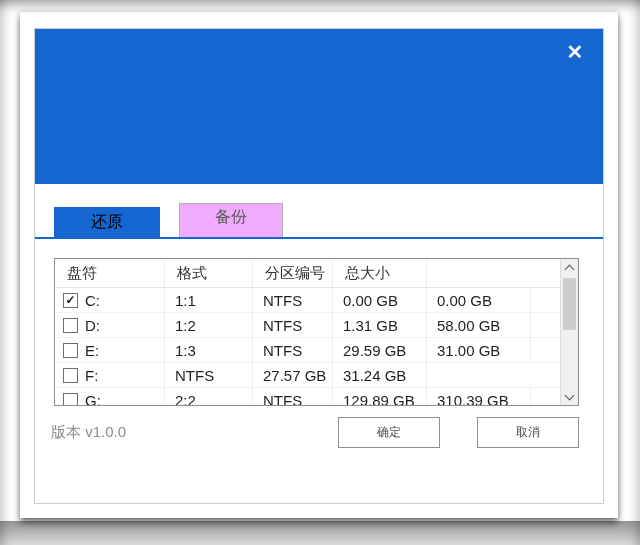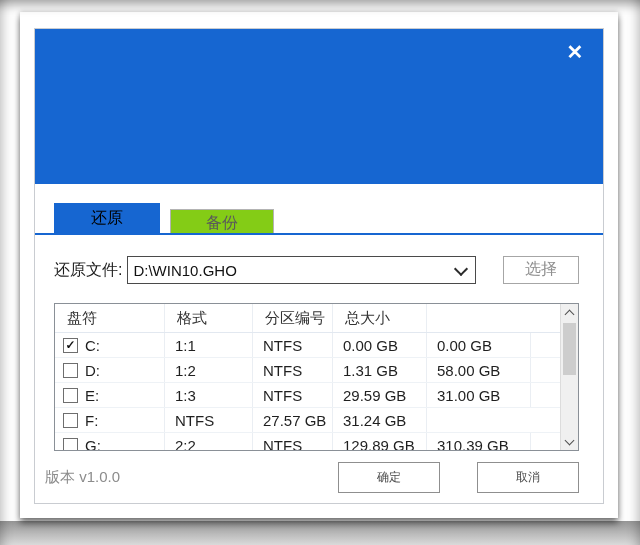--- a/index.html
+++ b/index.html
@@ -51,22 +51,22 @@
     font-family:"DejaVu Serif", serif;font-style:italic;
   }
   
   .content{flex:1;background:#fff;position:relative;}
   .tabs{display:flex;align-items:flex-end;padding:19px 0 0 19px;border-bottom:2px solid #1666d1;}
   .tab{box-sizing:border-box;text-align:center;cursor:pointer;}
   .tab.active{
     width:106px;height:30px;line-height:30px;background:#1666d1;color:#000000;font-size:16px;
   }
   .tab.inactive{
-    width:104px;height:24px;line-height:26px;background:#84cc16;color:#5a5a5a;font-size:16px;
-    border:1px solid #b3b3b3;border-bottom:none;margin-left:10px;
+    width:104px;height:34px;line-height:26px;background:#f0abfc;color:#5a5a5a;font-size:16px;
+    border:1px solid #b3b3b3;border-bottom:none;margin-left:19px;
   }
   .file-row{display:flex;align-items:center;margin:21px 24px 0 19px;height:28px;}
   .file-label{font-size:16px;color:#1c1c1c;flex:0 0 auto;}
   .combo{
     flex:1;display:flex;align-items:center;height:26px;margin-left:5px;
     border:1px solid #4a4a4a;background:#fff;position:relative;cursor:text;
   }
   .combo-value{font-size:15px;color:#111;padding-left:5px;}
   .combo-arrow{
     position:absolute;right:9px;top:7px;width:8px;height:8px;
@@ -110,21 +110,21 @@
   .sbtn.up{top:0;}
   .sbtn.down{bottom:0;}
   .sbtn .chev{
     position:absolute;left:5px;width:6px;height:6px;
     border-right:1.6px solid #505050;border-bottom:1.6px solid #505050;
   }
   .sbtn.up .chev{top:7px;transform:rotate(-135deg);}
   .sbtn.down .chev{top:4px;transform:rotate(45deg);}
   .sthumb{position:absolute;left:2px;right:2px;top:19px;height:52px;background:#cdcdcd;cursor:grab;}
   
-  .foot{display:flex;align-items:center;margin:11px 24px 0 10px;}
+  .foot{display:flex;align-items:center;margin:11px 24px 0 16px;}
   .version{font-size:15px;color:#8c8c8c;flex:1;}
   .btn{
     width:102px;height:31px;border:1px solid #8f8f8f;background:#fff;color:#4a4a4a;
     font-size:12px;line-height:29px;text-align:center;cursor:pointer;box-sizing:border-box;
   }
   .btn + .btn{margin-left:37px;}
 </style>
 </head>
 <body>
 
@@ -138,28 +138,20 @@
         <div class="close-x">✕</div>
       </div>
 
       <div class="content">
 
         <div class="tabs">
           <div class="tab active">还原</div>
           <div class="tab inactive">备份</div>
         </div>
 
-        <div class="file-row">
-          <span class="file-label">还原文件:</span>
-          <div class="combo">
-            <span class="combo-value">D:\WIN10.GHO</span>
-            <span class="combo-arrow"></span>
-          </div>
-          <div class="browse-btn">选择</div>
-        </div>
 
         <div class="tbl">
           <div class="tbl-grid">
             <div class="trow head">
               <div class="tcell first">盘符</div>
               <div class="tcell">格式</div>
               <div class="tcell">分区编号</div>
               <div class="tcell">总大小</div>
               <div class="tcell last"></div>
             </div>

